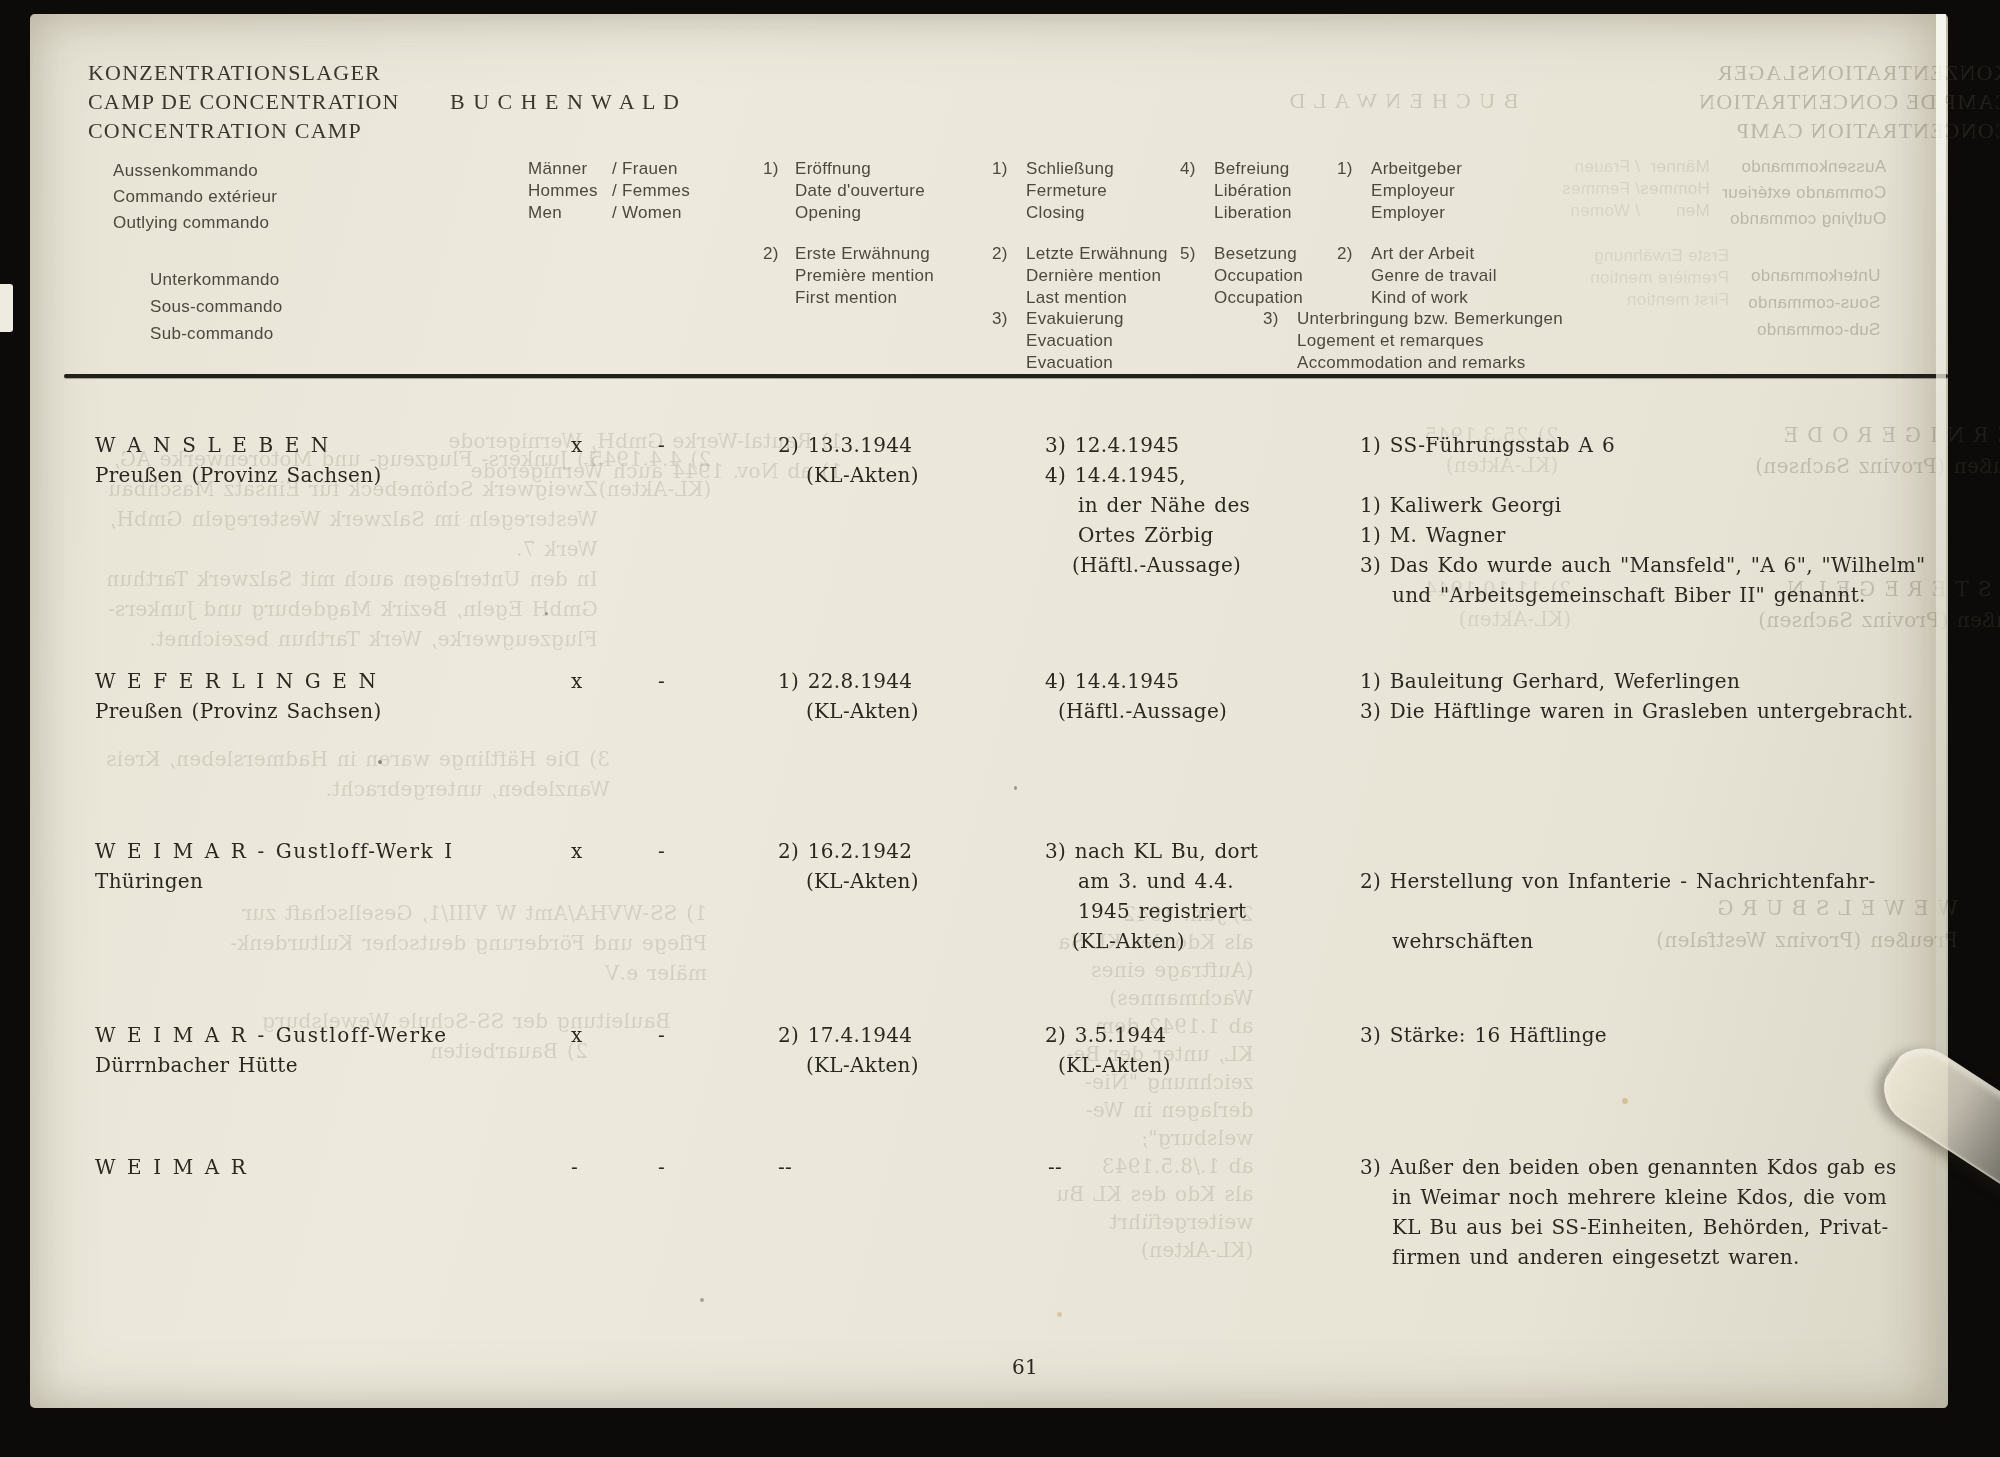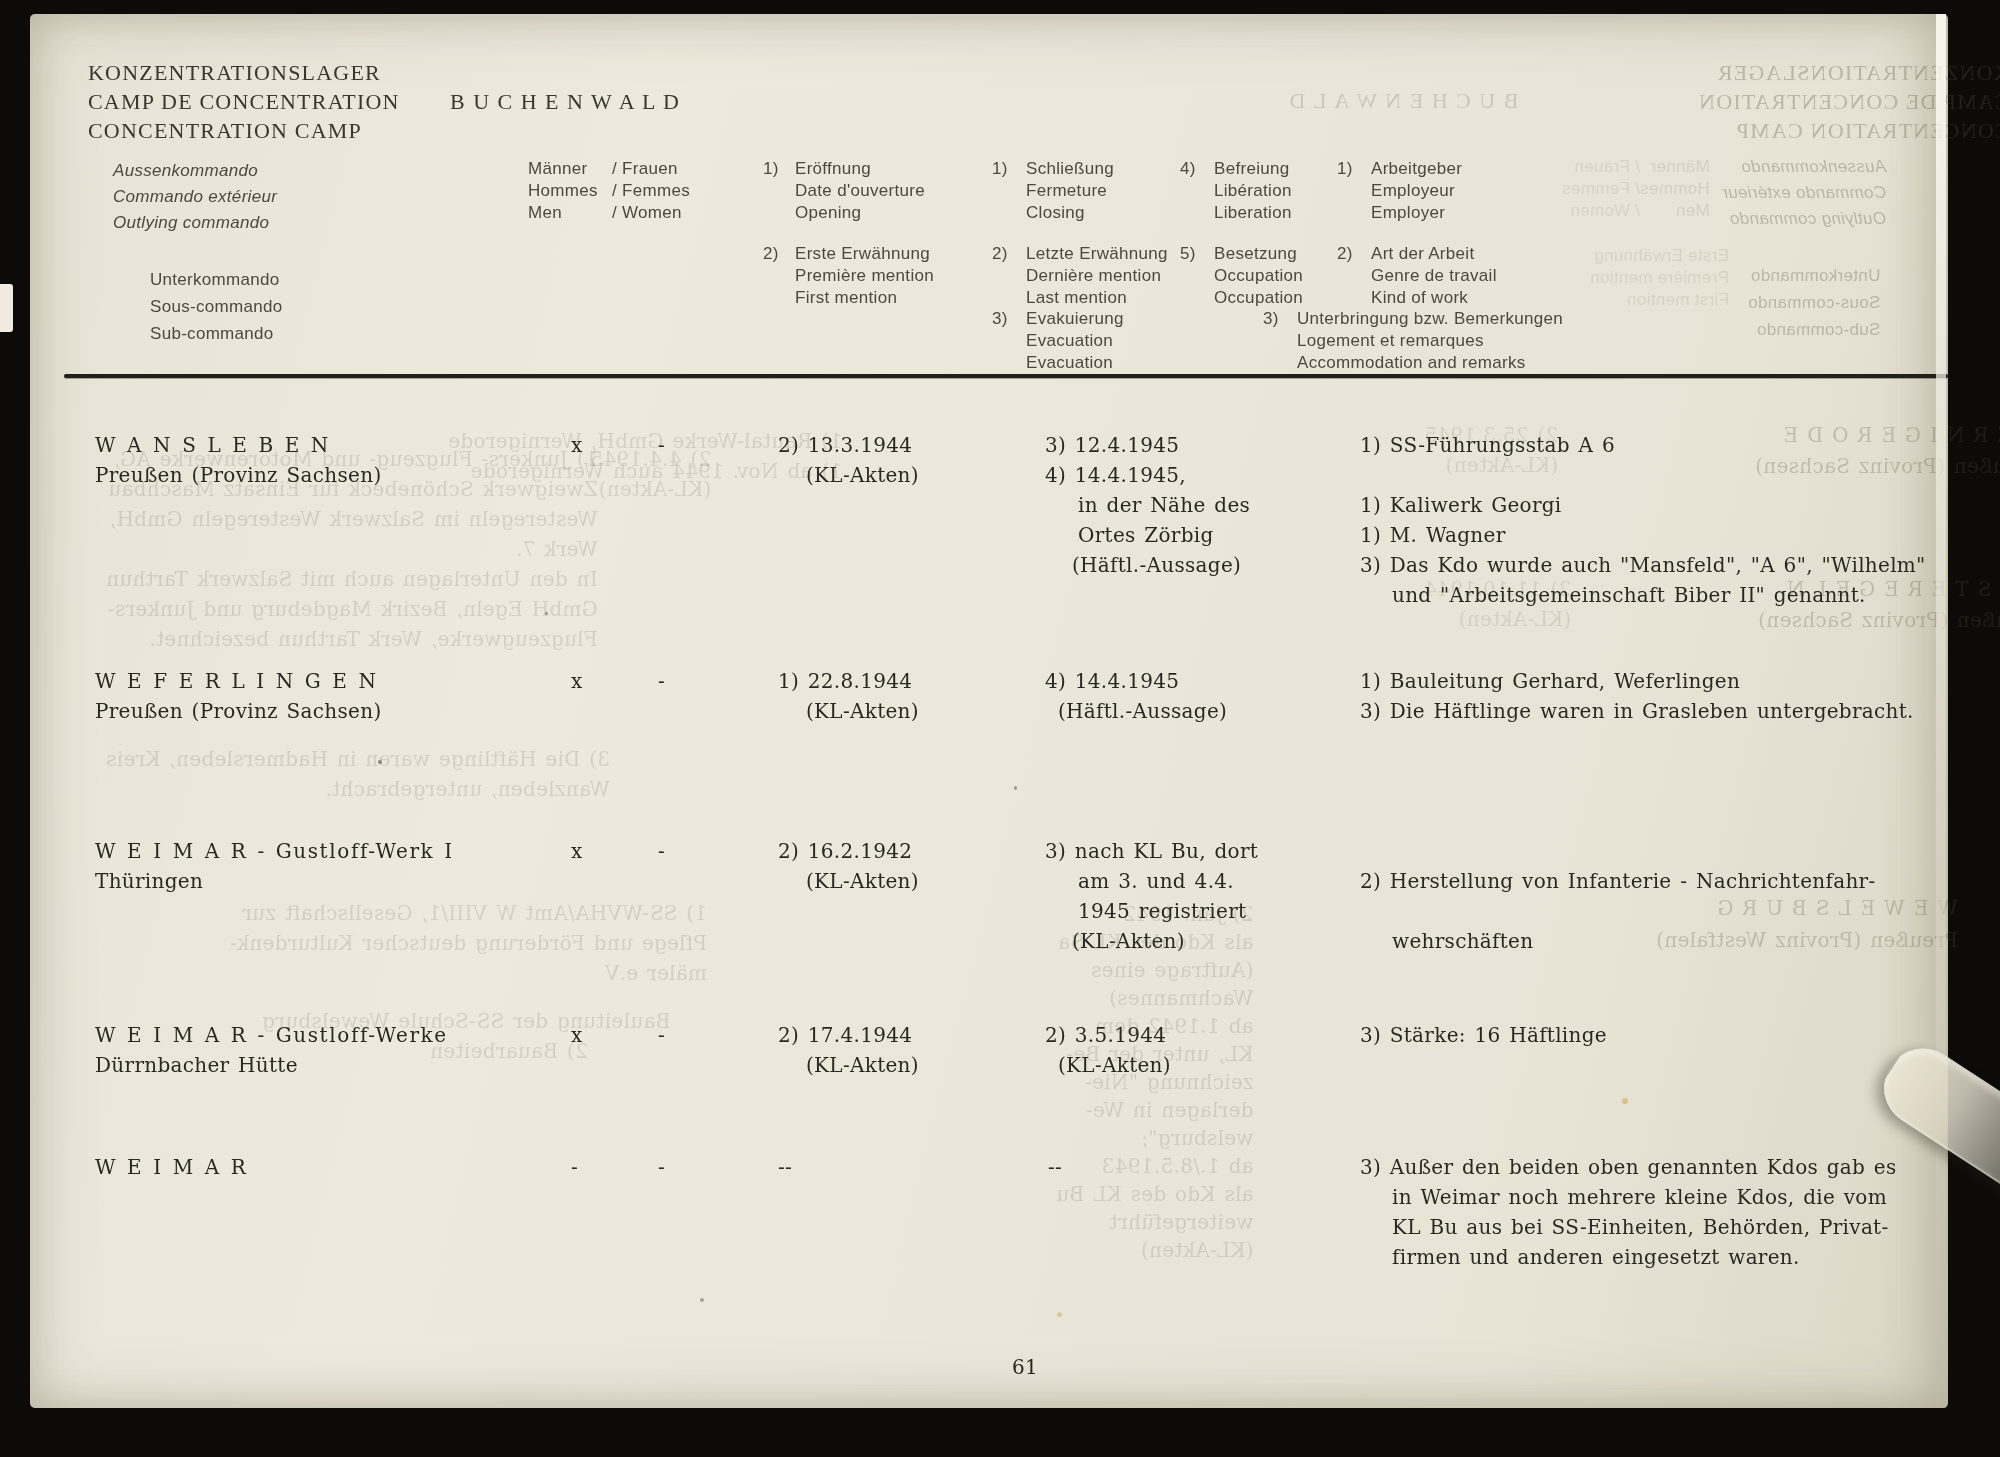--- a/index.html
+++ b/index.html
@@ -5,21 +5,21 @@
   html,body{margin:0;padding:0;background:#0c0b09;}
   #canvas{position:relative;width:2000px;height:1457px;overflow:hidden;background:#0c0b09;
           font-family:"Liberation Serif",serif;}
   #page{position:absolute;left:30px;top:14px;width:1918px;height:1394px;border-radius:5px;
         background:linear-gradient(104deg,#e7e3d5 0%,#edeadd 28%,#eae7da 55%,#e7e3d5 80%,#ddd9c9 97%);
         box-shadow:inset 0 0 70px rgba(85,75,50,.18), inset -26px 0 40px rgba(110,100,75,.16), inset 14px 0 28px rgba(110,100,75,.10);}
   .abs{position:absolute;white-space:pre;}
   .t{font:20px/30px "DejaVu Serif",serif;color:#2a2820;letter-spacing:.3px;word-spacing:2px;}
   .name{letter-spacing:1.6px;}
   .h{font:17px/22px "Liberation Sans",sans-serif;color:#4d493c;letter-spacing:.3px;}
-  .lh26{line-height:26px;font-style:italic;} .lh27{line-height:27px;}
+  .lh26{line-height:26px;} .lh27{line-height:27px;}
   .s{font:22px/29px "Liberation Serif",serif;color:#3a372d;letter-spacing:1.2px;}
   .ghost{transform:scaleX(-1);filter:blur(.7px);color:#564f3c;}
   .g30{opacity:.30;} .g25{opacity:.25;} .g20{opacity:.20;} .g16{opacity:.16;} .g13{opacity:.13;} .g11{opacity:.11;}
   #rule{position:absolute;left:64px;top:374px;width:1884px;height:4px;background:#21201a;border-radius:2px;
         box-shadow:0 1px 0 rgba(40,38,30,.35);}
   #edge-highlight{position:absolute;left:1936px;top:14px;width:10px;height:1394px;
         background:linear-gradient(180deg,rgba(255,255,248,.85),rgba(224,221,206,.55) 60%,rgba(190,186,170,.45));}
   #left-strip{position:absolute;left:0;top:284px;width:13px;height:48px;background:#efebe0;border-radius:0 3px 3px 0;}
   #clip{position:absolute;left:1886px;top:1048px;width:250px;height:74px;border-radius:38px;
         transform:rotate(33deg);transform-origin:37px 37px;

